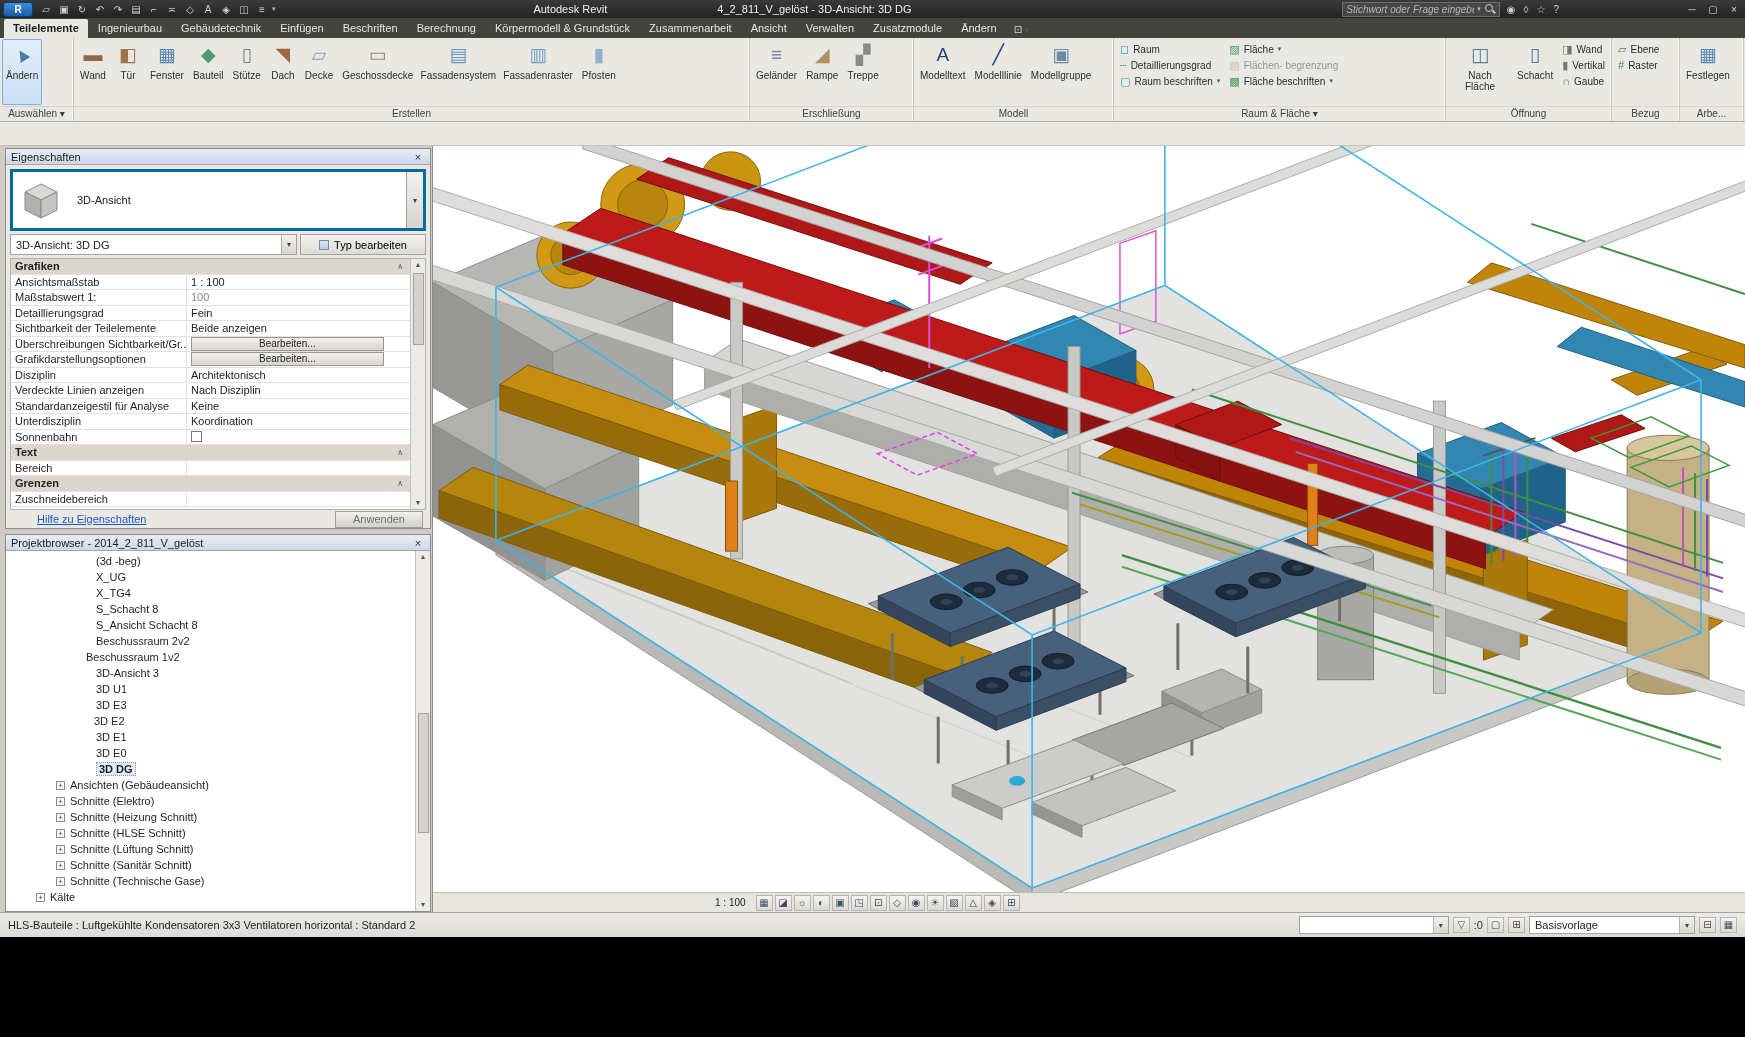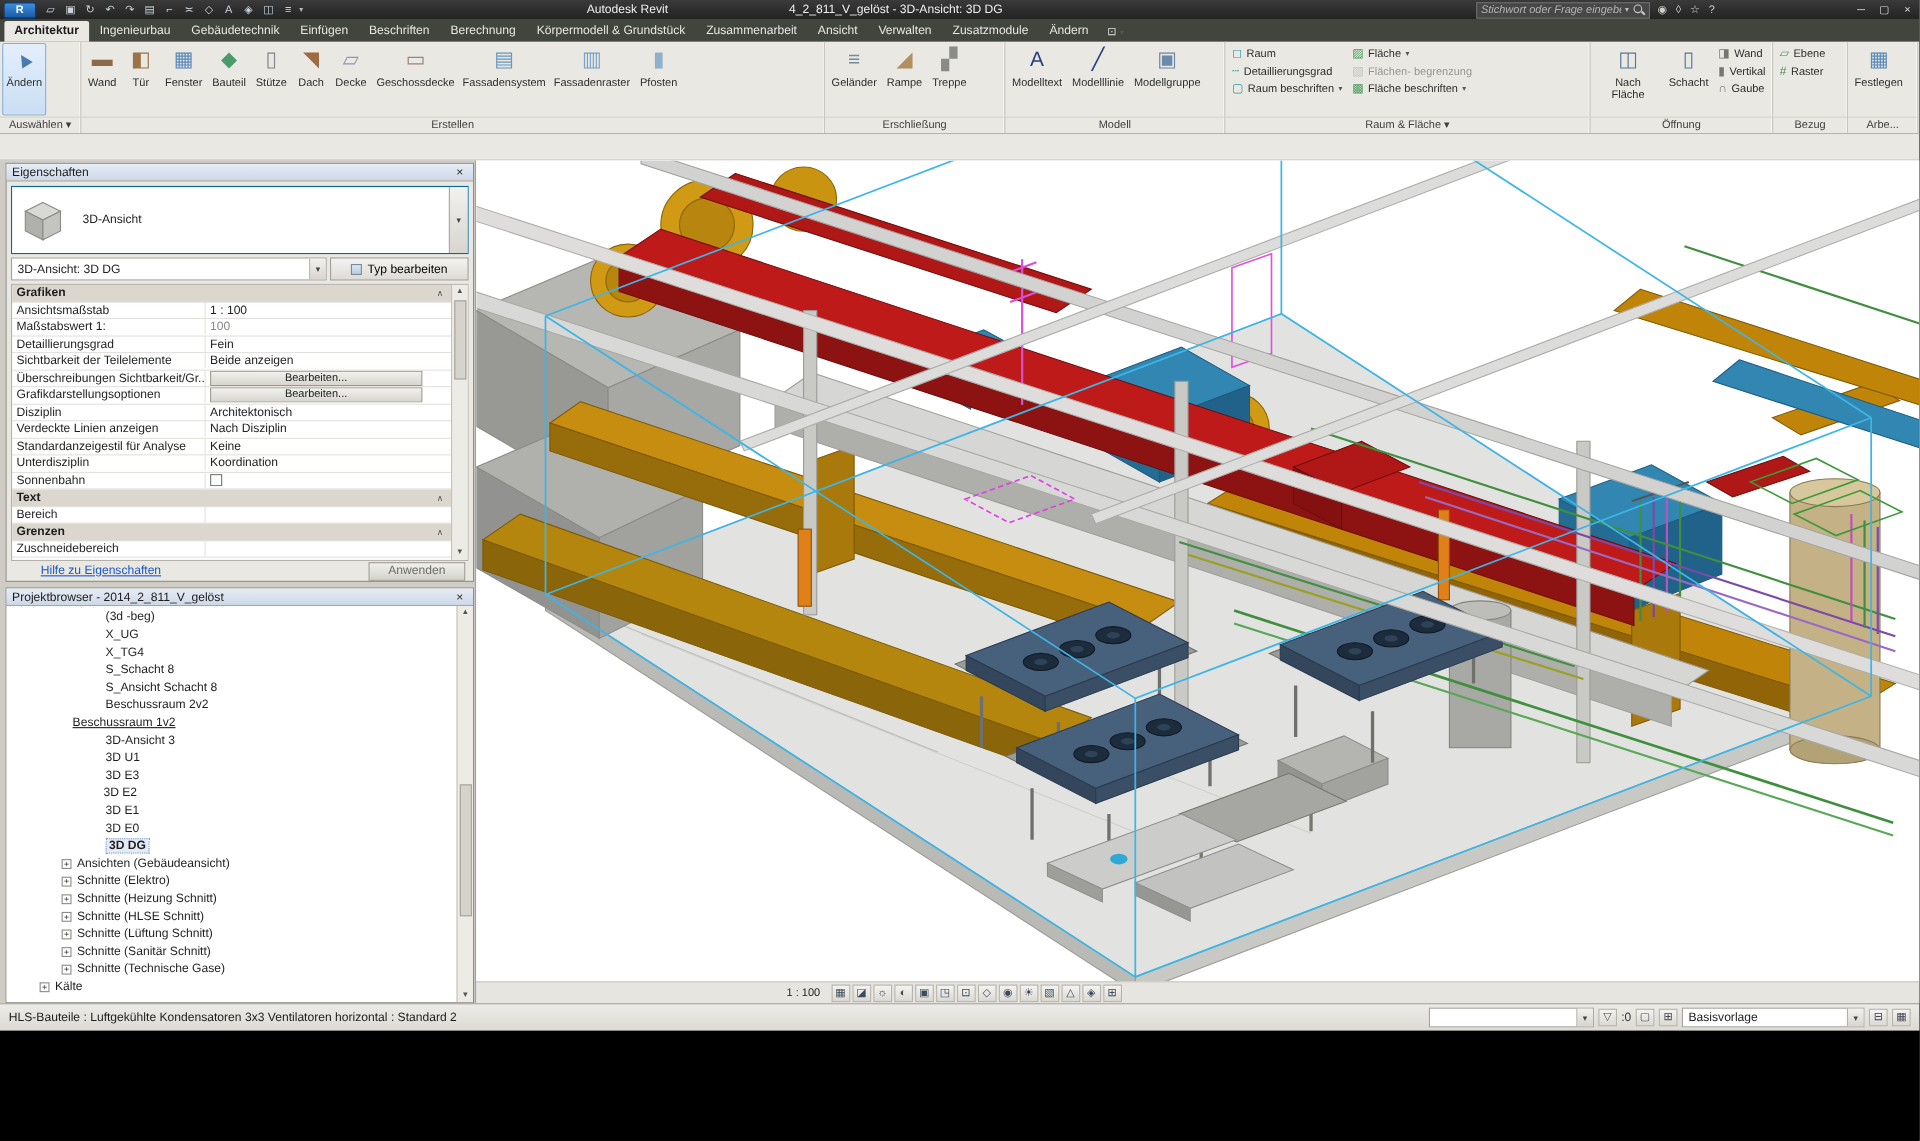--- a/index.html
+++ b/index.html
@@ -57,21 +57,21 @@
 .optionsbar{height:24px;background:#e9e8e3;border-bottom:1px solid #c5c2bb;flex:0 0 auto;}
 .main{flex:1;display:flex;min-height:0;background:#cfccc6;}
 .leftcol{width:432px;flex:0 0 auto;display:flex;flex-direction:column;padding:2px 1px 0 5px;gap:5px;}
 .palette{background:#e9e8e3;border:1px solid #8f8c86;display:flex;flex-direction:column;min-height:0;}
 .props{height:381px;flex:0 0 auto;}
 .browser{flex:1;}
 .phead{height:16px;background:linear-gradient(#e7edf6,#cdd8e8);border-bottom:1px solid #a8a5a0;display:flex;align-items:center;padding:0 5px;font-size:11px;color:#1c1c1c;flex:0 0 auto;}
 .phead .x{margin-left:auto;width:14px;text-align:center;color:#333;font-size:11px;}
 
 
-.typesel{height:62px;background:#fff;margin:4px 4px 0;border:1px solid #0369a1;display:flex;align-items:center;flex:0 0 auto;}
+.typesel{height:62px;background:#fff;margin:4px 4px 0;border:3px solid #0369a1;display:flex;align-items:center;flex:0 0 auto;}
 .cube{width:40px;height:40px;margin:0 16px 0 8px;flex:0 0 auto;}
 .tlabel{font-size:11px;color:#222;}
 .tarrow{margin-left:auto;align-self:stretch;width:17px;background:linear-gradient(#f2f1ee,#d8d5cf);border-left:1px solid #a5a29c;display:flex;align-items:center;justify-content:center;font-size:8px;color:#444;}
 .comborow{display:flex;margin:3px 4px;gap:3px;height:21px;flex:0 0 auto;}
 .combo{flex:1;background:#fff;border:1px solid #a5a29c;display:flex;align-items:center;padding-left:5px;font-size:11px;overflow:hidden;white-space:nowrap;}
 .combo .arrow{margin-left:auto;width:15px;align-self:stretch;background:linear-gradient(#f2f1ee,#d8d5cf);border-left:1px solid #b5b2ac;font-size:8px;display:flex;align-items:center;justify-content:center;color:#444;flex:0 0 auto;}
 .edittype{width:126px;background:linear-gradient(#f4f3f0,#dedbd5);border:1px solid #a5a29c;font-size:11px;display:flex;align-items:center;justify-content:center;gap:5px;font-family:"Liberation Sans",sans-serif;}
 .et-ic{width:10px;height:10px;border:1px solid #7a8aa0;background:linear-gradient(#dce8f4,#b8cce0);}
 .gridwrap{flex:1;margin:0 4px;border:1px solid #b5b2ac;background:#fff;display:flex;min-height:0;}
 #prop-rows{flex:1;overflow:hidden;}
@@ -162,21 +162,21 @@
         <div id="winbtns">
             <span class="winbtn">─</span>
             <span class="winbtn">▢</span>
             <span class="winbtn">×</span>
           </div>
       </div>
     </div>
 
     <div class="tabrow">
       <div id="tabs">
-          <span class="rtab active">Architektur</span>
+          <span class="rtab active">Teilelemente</span>
           <span class="rtab">Ingenieurbau</span>
           <span class="rtab">Gebäudetechnik</span>
           <span class="rtab">Einfügen</span>
           <span class="rtab">Beschriften</span>
           <span class="rtab">Berechnung</span>
           <span class="rtab">Körpermodell &amp; Grundstück</span>
           <span class="rtab">Zusammenarbeit</span>
           <span class="rtab">Ansicht</span>
           <span class="rtab">Verwalten</span>
           <span class="rtab">Zusatzmodule</span>
@@ -504,21 +504,21 @@
                 </div>
                 <div class="titem" style="padding-left: 90px;">
                   <span class="tlab">S_Schacht 8</span>
                 </div>
                 <div class="titem" style="padding-left: 90px;">
                   <span class="tlab">S_Ansicht Schacht 8</span>
                 </div>
                 <div class="titem" style="padding-left: 90px;">
                   <span class="tlab">Beschussraum 2v2</span>
                 </div>
-                <div class="titem" style="padding-left: 60px; text-decoration: underline;">
+                <div class="titem" style="padding-left: 80px;">
                   <span class="tlab">Beschussraum 1v2</span>
                 </div>
                 <div class="titem" style="padding-left: 90px;">
                   <span class="tlab">3D-Ansicht 3</span>
                 </div>
                 <div class="titem" style="padding-left: 90px;">
                   <span class="tlab">3D U1</span>
                 </div>
                 <div class="titem" style="padding-left: 90px;">
                   <span class="tlab">3D E3</span>

